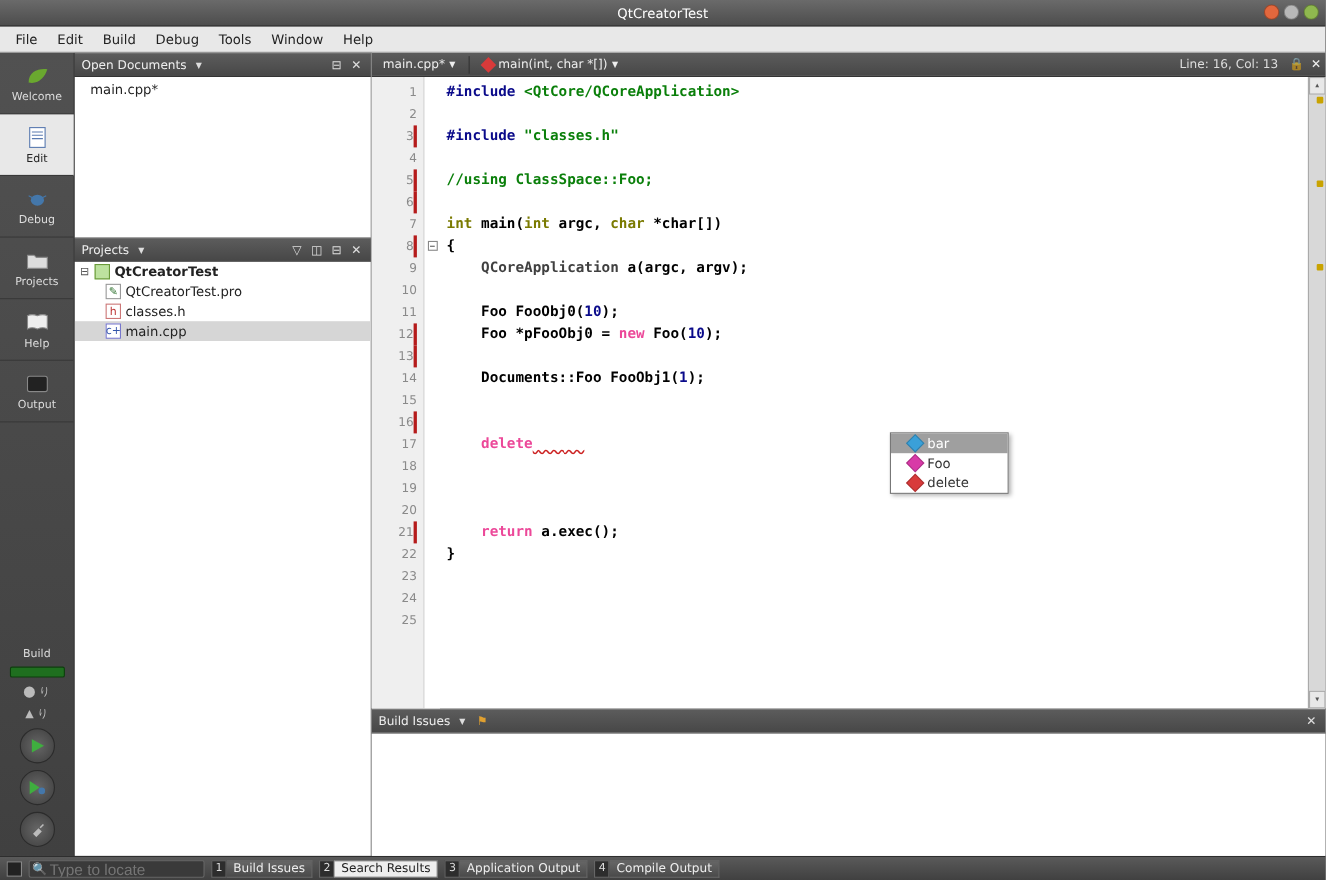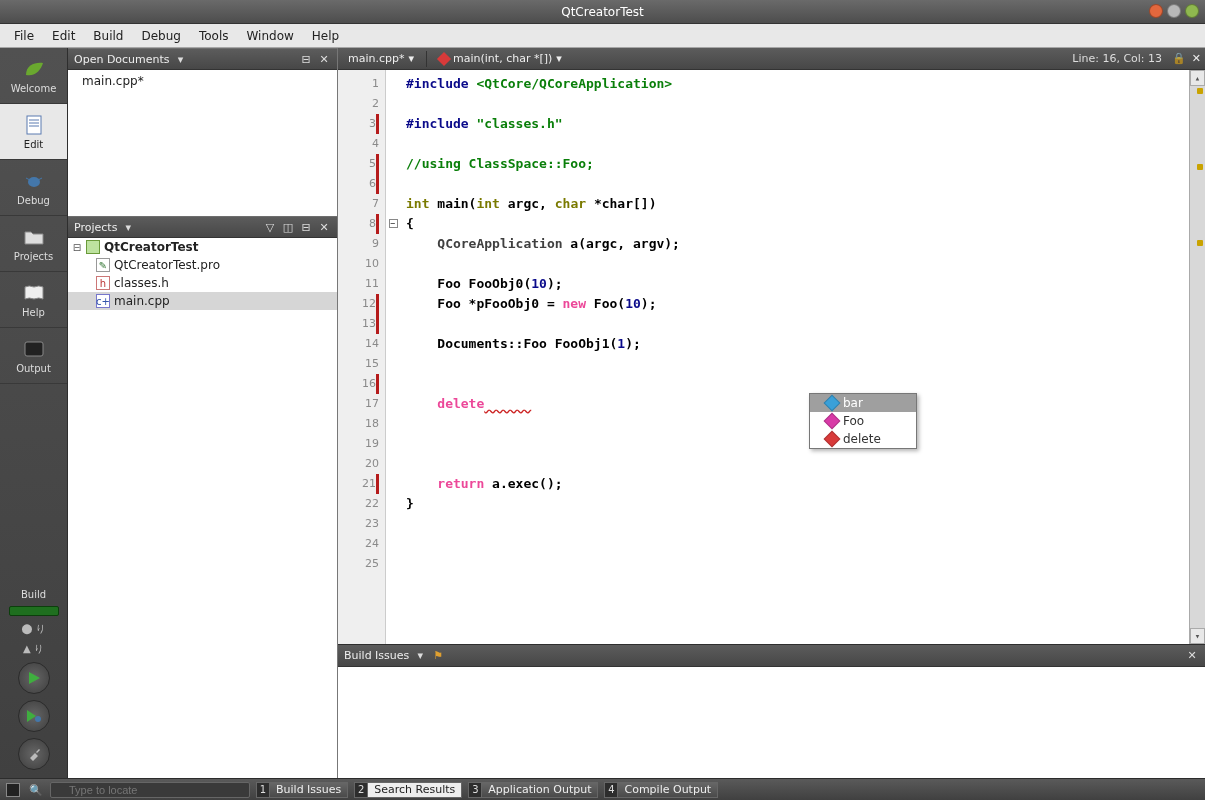--- a/index.html
+++ b/index.html
@@ -70,21 +70,21 @@
   .acitem { display:flex; align-items:center; gap:5px; height:18px; padding:0 16px; color:#333; }
   .acitem.sel { background:#9f9f9f; color:#fff; }
   .acicon { width:12px; height:12px; transform:rotate(45deg); border:1px solid rgba(0,0,0,0.2); }
   
   .bottom { height:134px; display:flex; flex-direction:column; border-top:1px solid #2e2e2e; }
   .bottom .panehdr { border-top:none; }
   .issues { flex:1; background:#fff; }
   
   .statusbar { height:22px; background:linear-gradient(#5a5a5a,#404040); display:flex; align-items:center; padding:0 6px; gap:6px; color:#ddd; font-size:11px; border-top:1px solid #2c2c2c; }
   .statusbar .sq { width:14px;height:14px;border:1px solid #888; background:#222; }
-  .statusbar input { background:#3a3a3a; border:1px solid #666; color:#ccc; height:16px; width:200px; padding:0 18px; font-size:11px; border-radius:2px;margin-left:24px; }
+  .statusbar input { background:#3a3a3a; border:1px solid #666; color:#ccc; height:16px; width:160px; padding:0 18px; font-size:14px; border-radius:2px; }
   .locwrap { position:relative; }
   .locwrap .mag { position:absolute; left:3px; top:2px; color:#aaa; font-size:11px; }
   .opair { display:flex; align-items:center; gap:0; }
   .outnum { background:#2d2d2d; border:1px solid #666; color:#ddd; width:14px; height:16px; display:flex; align-items:center; justify-content:center; font-size:10px; }
   .outbl { background:linear-gradient(#666,#4a4a4a); border:1px solid #666; border-left:none; color:#eee; height:16px; display:flex; align-items:center; padding:0 6px; font-size:11px; }
 </style>
 </head>
 <body>
 
 <div class="titlebar">

